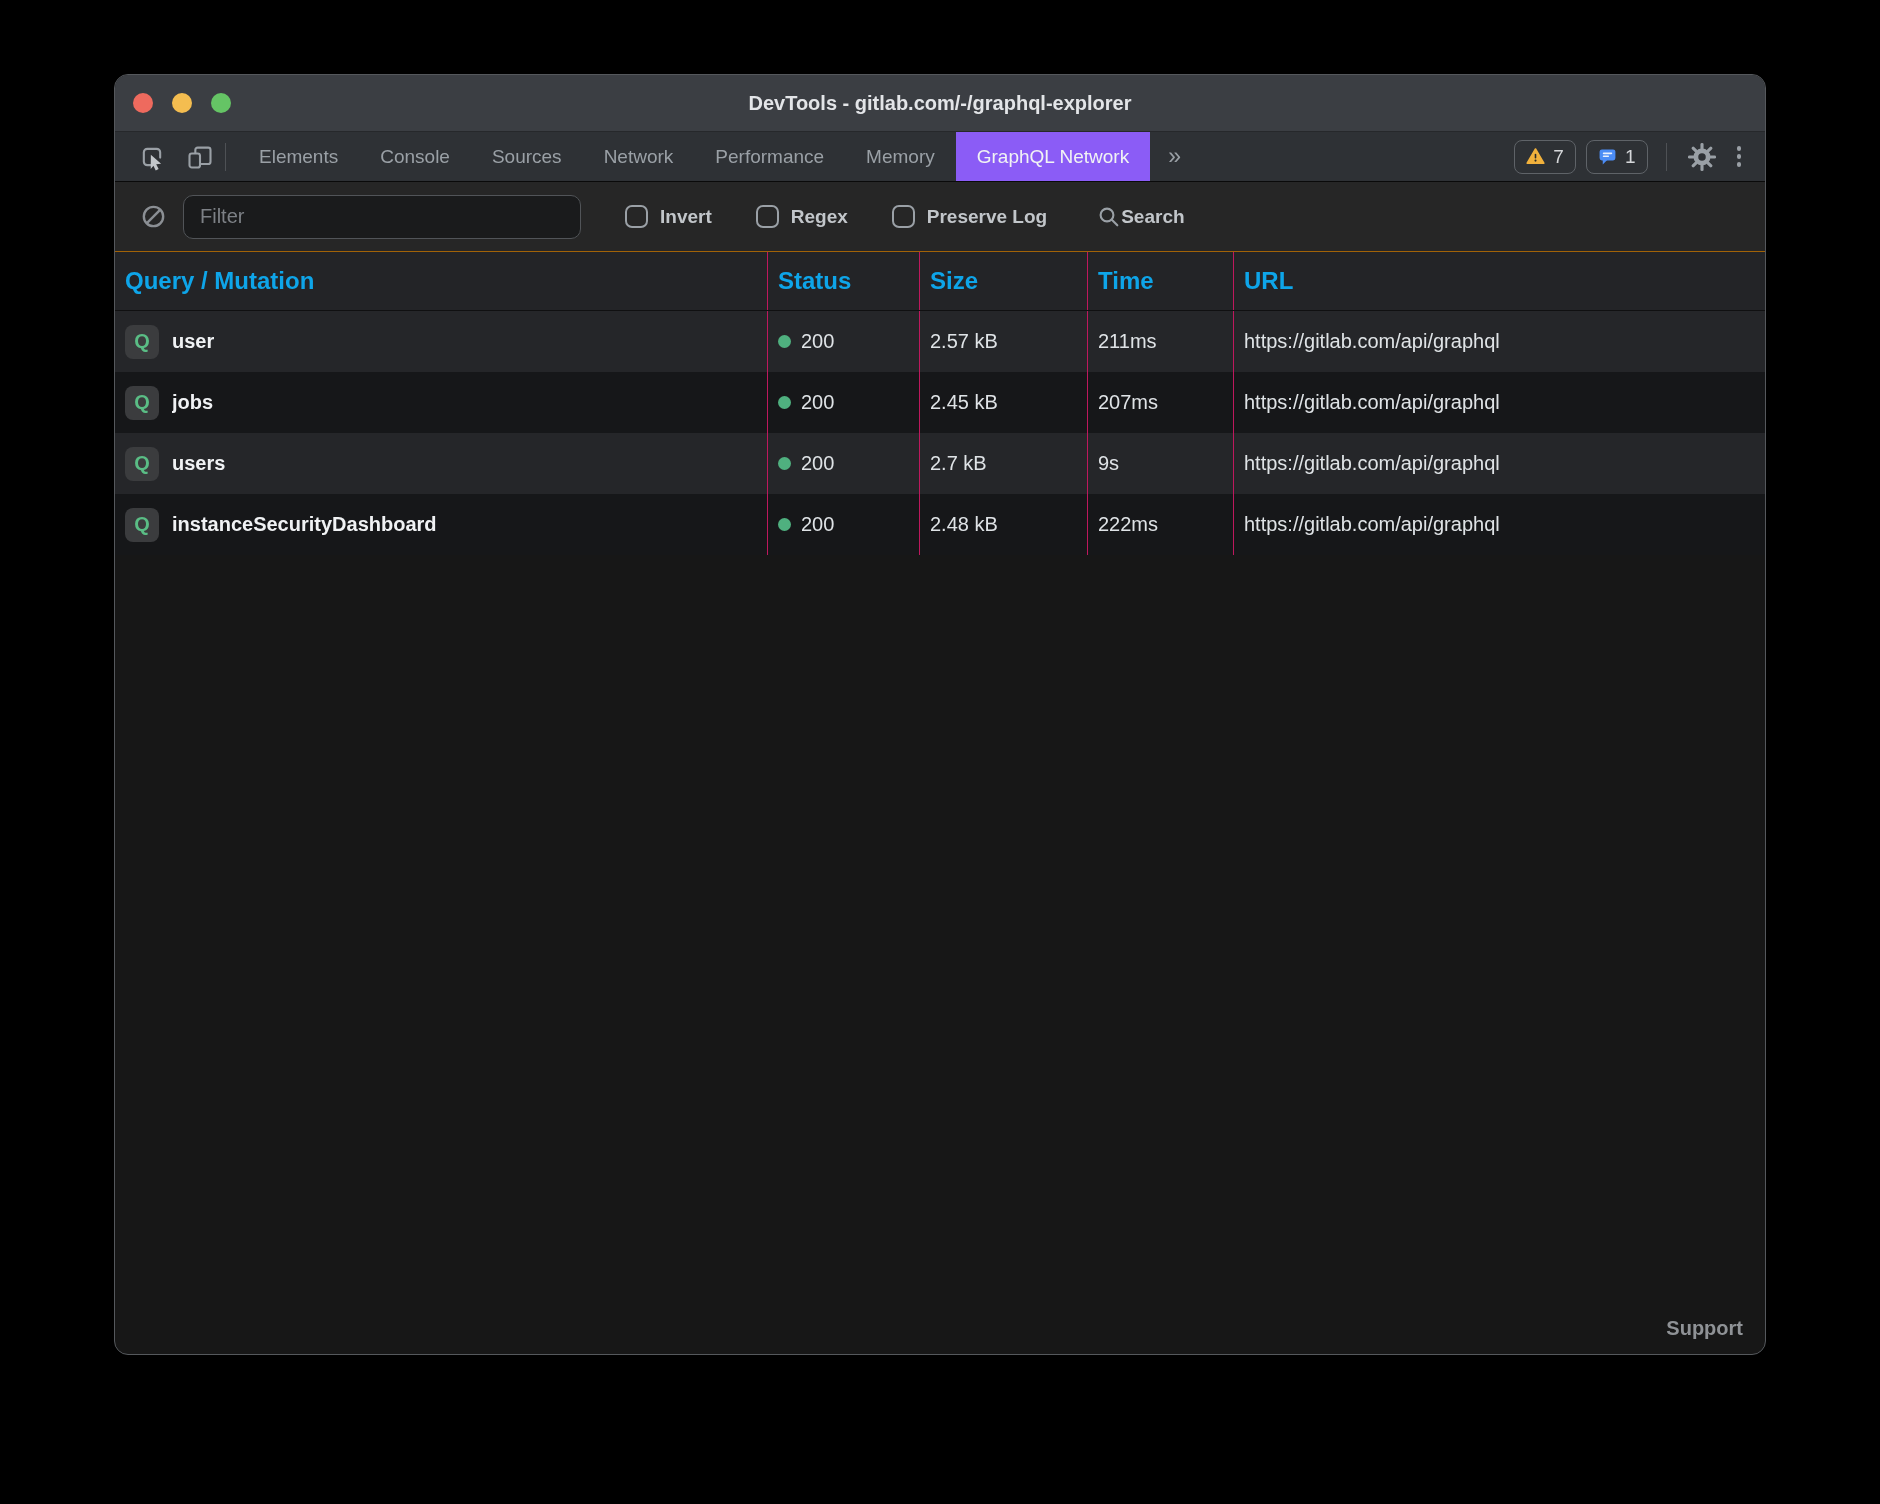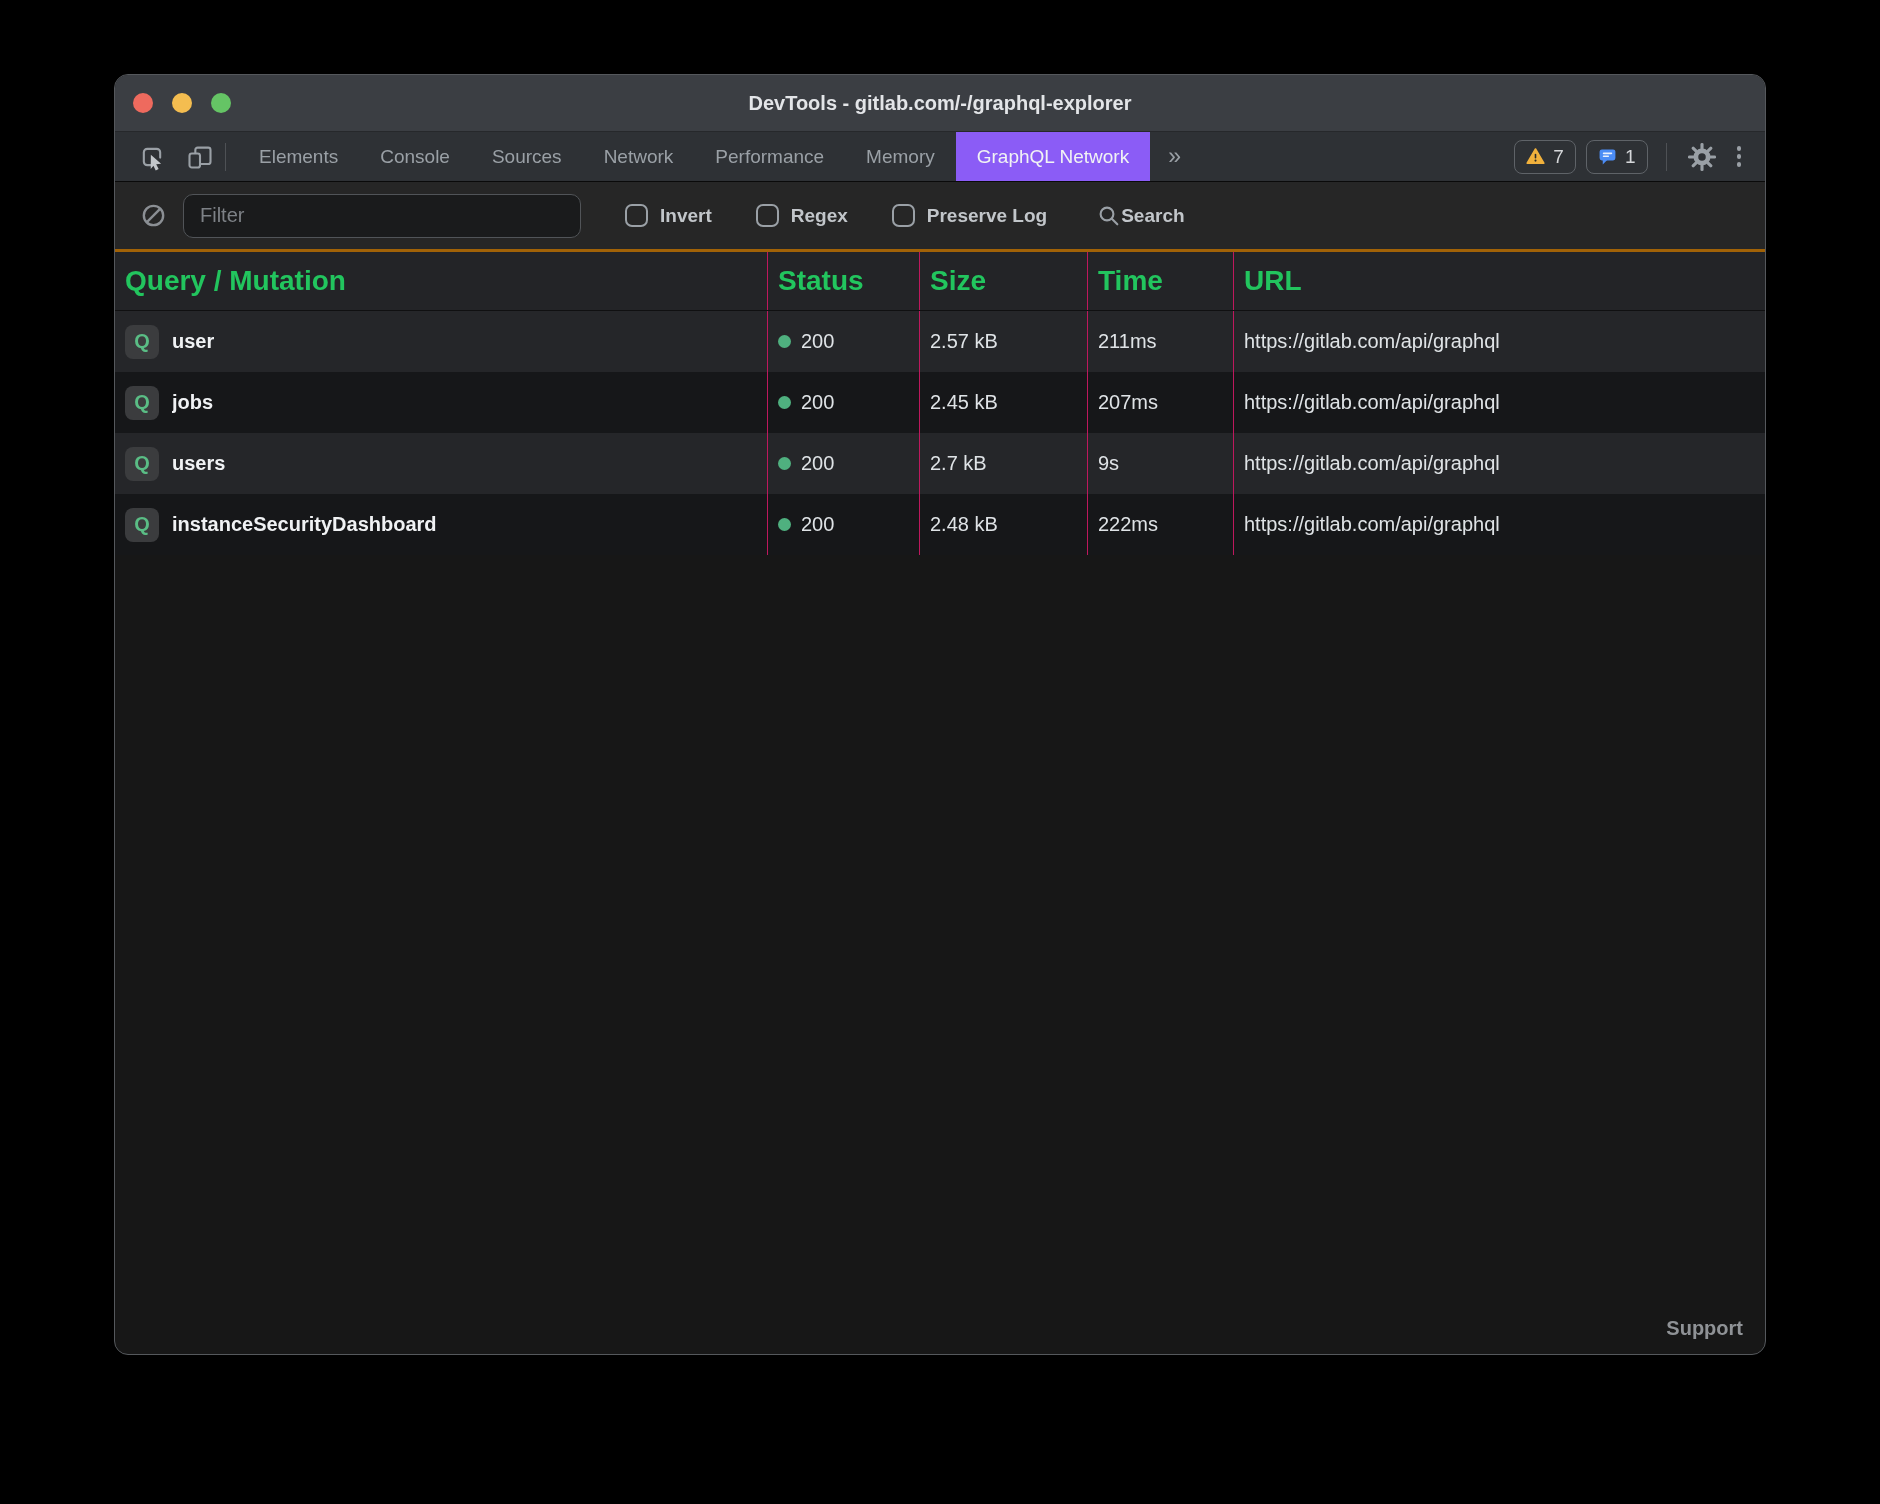--- a/index.html
+++ b/index.html
@@ -40,21 +40,21 @@
   .badge-btn {
     height:34px; border:1px solid #5f6368; border-radius:8px; padding:0 11px;
     display:flex; align-items:center; gap:8px; background:transparent;
   }
   .badge-count { font-size:19px; color:#d5d7da; }
   .kebab { display:flex; flex-direction:column; gap:3.5px; padding:0 8px; }
   .kebab span { width:4.5px; height:4.5px; border-radius:50%; background:#9aa0a6; }
 
   
   .filterbar {
-    height:70px; background:#262626; border-bottom:3px solid #a16207;
+    height:70px; background:#262626; border-bottom:1px solid #a16207;
     display:flex; align-items:center; padding-left:24px;
   }
   .filter-input {
     width:398px; height:44px; margin-left:16px; background:#1a1b1c;
     border:1px solid #515458; border-radius:10px; color:#e8eaed;
     font-size:20px; font-family:"Liberation Sans", sans-serif; padding:0 16px; outline:none;
   }
   .filter-input::placeholder { color:#7d8186; }
   .check-group { display:flex; align-items:center; margin-left:44px; }
   .checkbox {
@@ -62,21 +62,21 @@
   }
   .check-label { margin-left:12px; font-size:19px; font-weight:700; color:#c2c6ca; white-space:nowrap; }
   .search-group { display:flex; align-items:center; margin-left:50px; color:#9aa0a6; }
   .search-label { font-size:19px; font-weight:700; color:#c2c6ca; }
 
   
   .grid-row { display:grid; grid-template-columns:652px 152px 168px 146px 1fr; }
   .cell { display:flex; align-items:center; padding:0 10px; min-width:0; }
   .cell + .cell { border-left:1px solid #be185d; }
   .table-header { height:59px; background:#232427; border-bottom:1px solid #101011; }
-  .table-header .cell { font-size:28px; font-weight:700; color:#22c55e; }
+  .table-header .cell { font-size:24px; font-weight:700; color:#0ea5e9; }
   .data-row { height:61px; font-size:20px; color:#dfe3e6; }
   .data-row:nth-child(odd)  { background:#252629; }
   .data-row:nth-child(even) { background:#161719; }
   .q-badge {
     width:34px; height:34px; border-radius:8px; background:#3b3c3e; flex:0 0 34px;
     display:flex; align-items:center; justify-content:center;
     font-size:20px; font-weight:700; color:#5abd85;
   }
   .req-name { margin-left:13px; font-weight:700; color:#f0f2f4; white-space:nowrap; overflow:hidden; }
   .status-dot { width:13px; height:13px; border-radius:50%; background:#4fb07f; margin-right:10px; flex:0 0 13px; }

